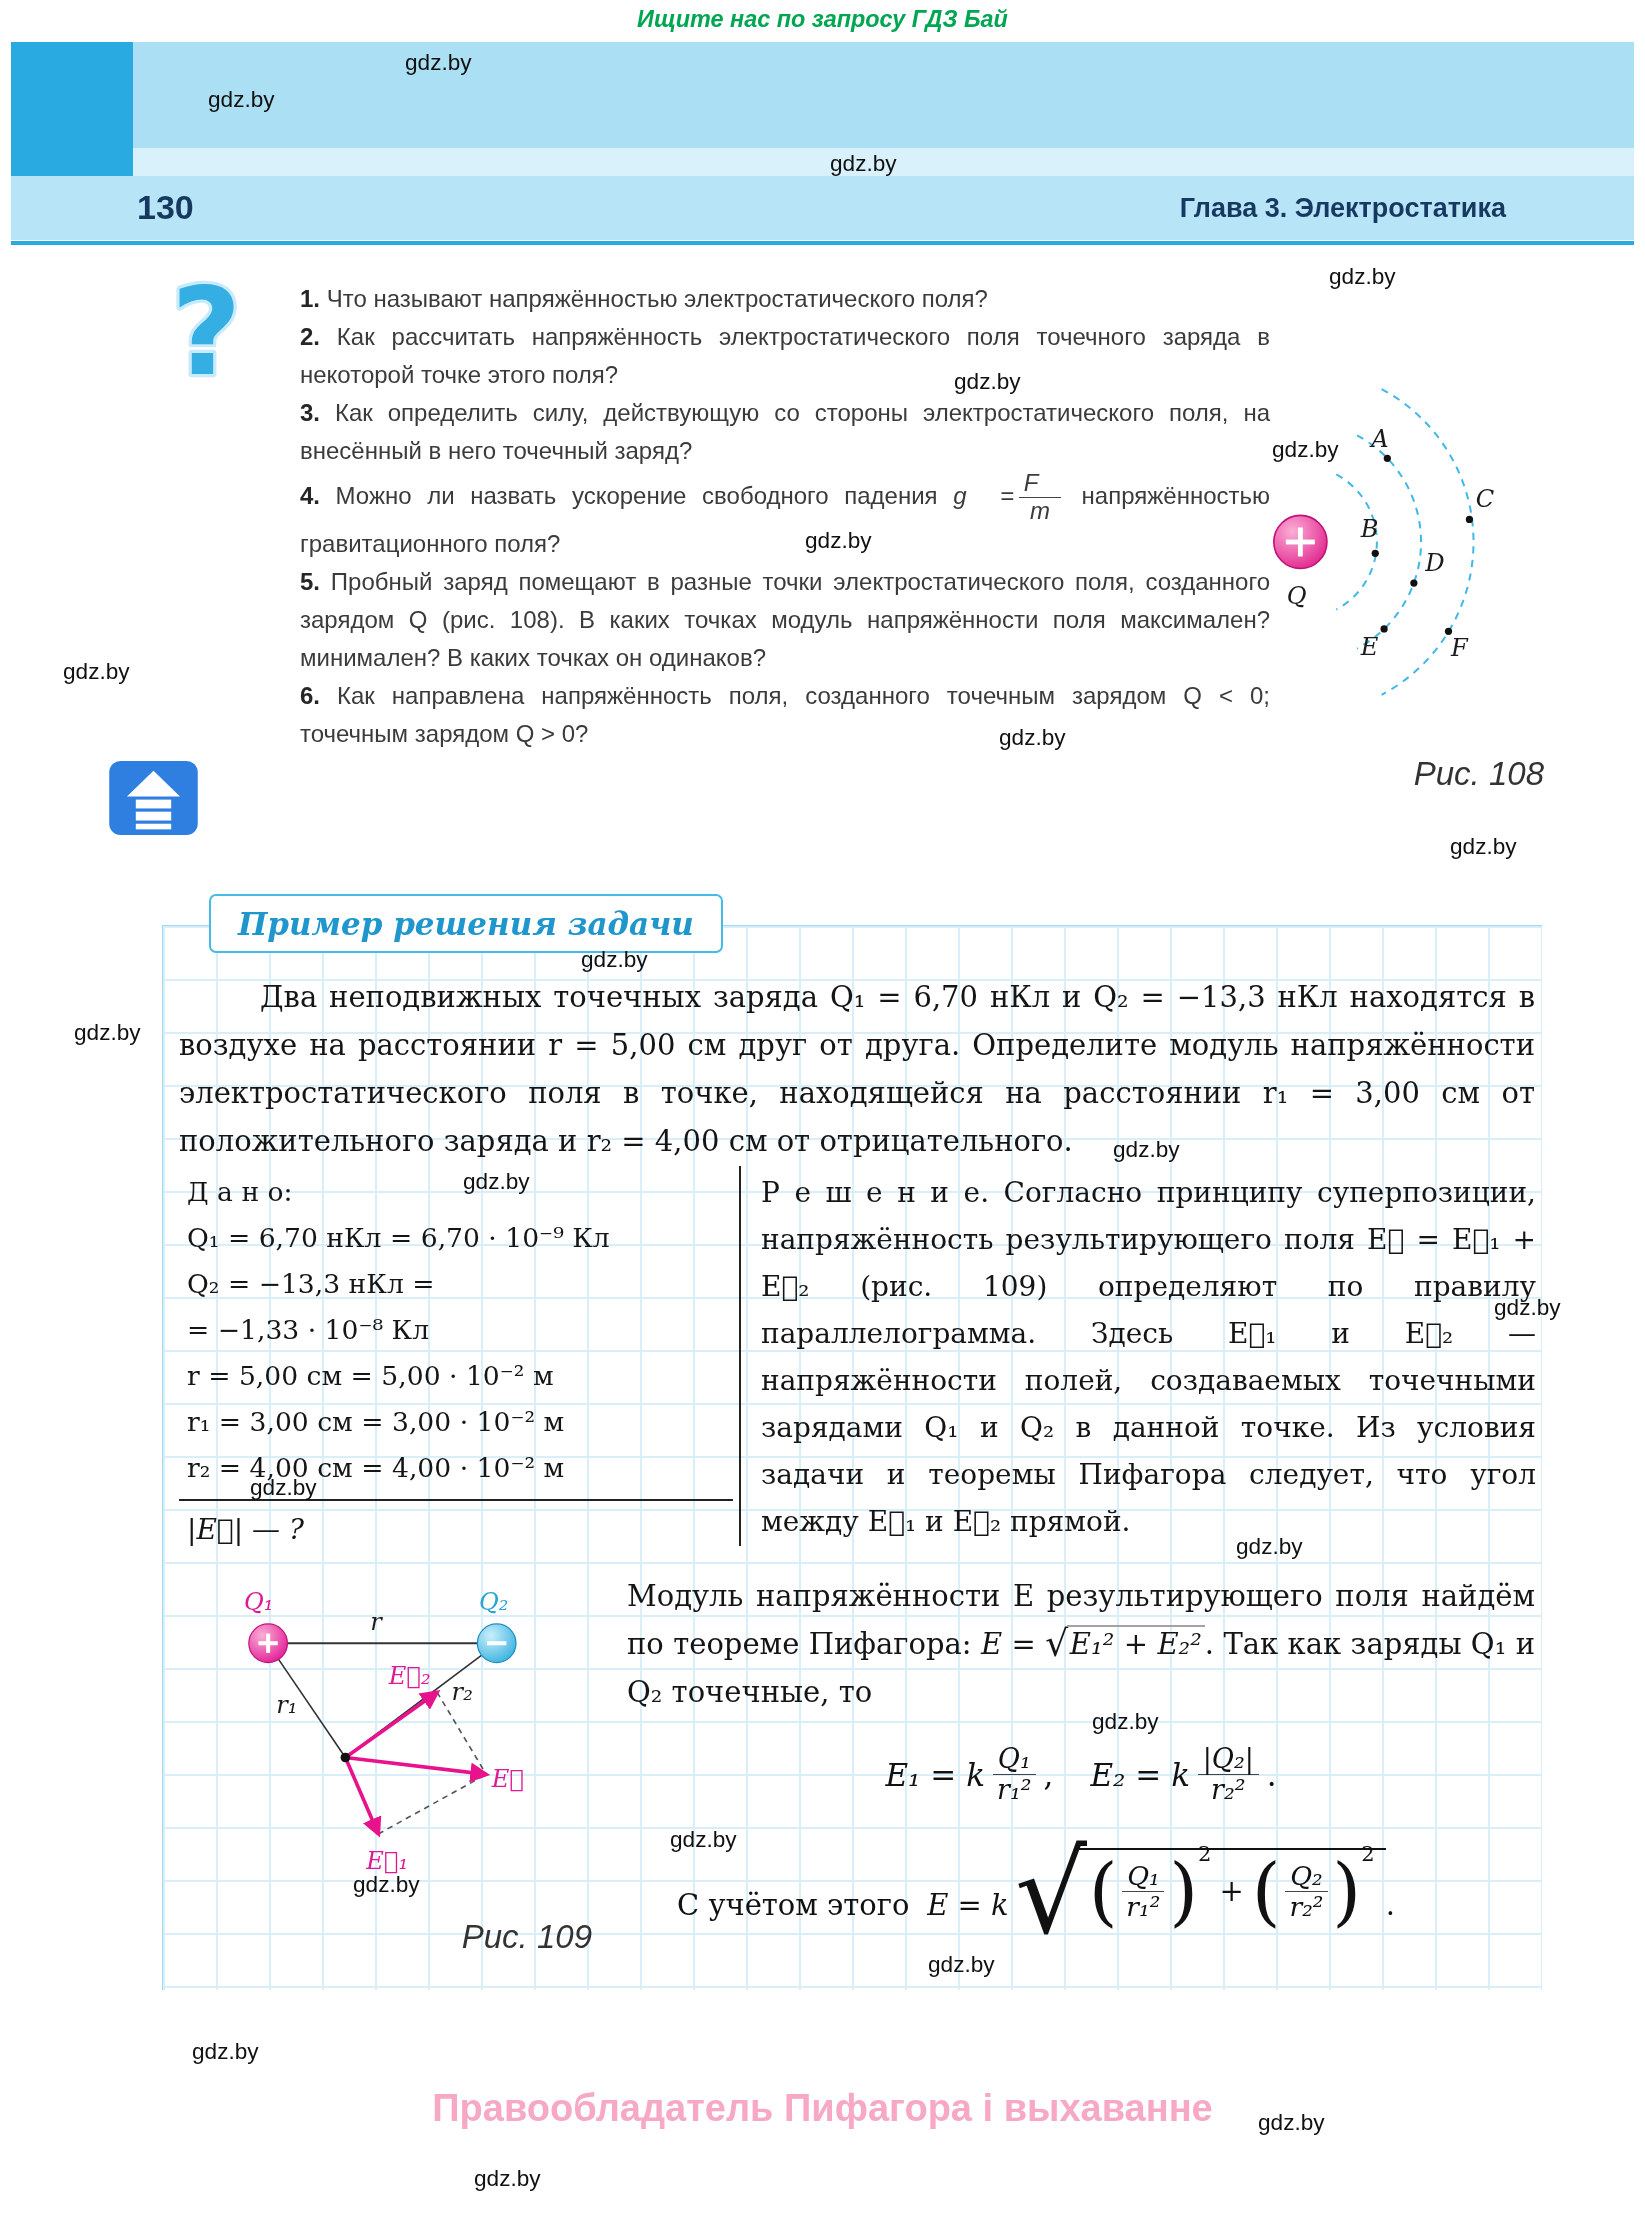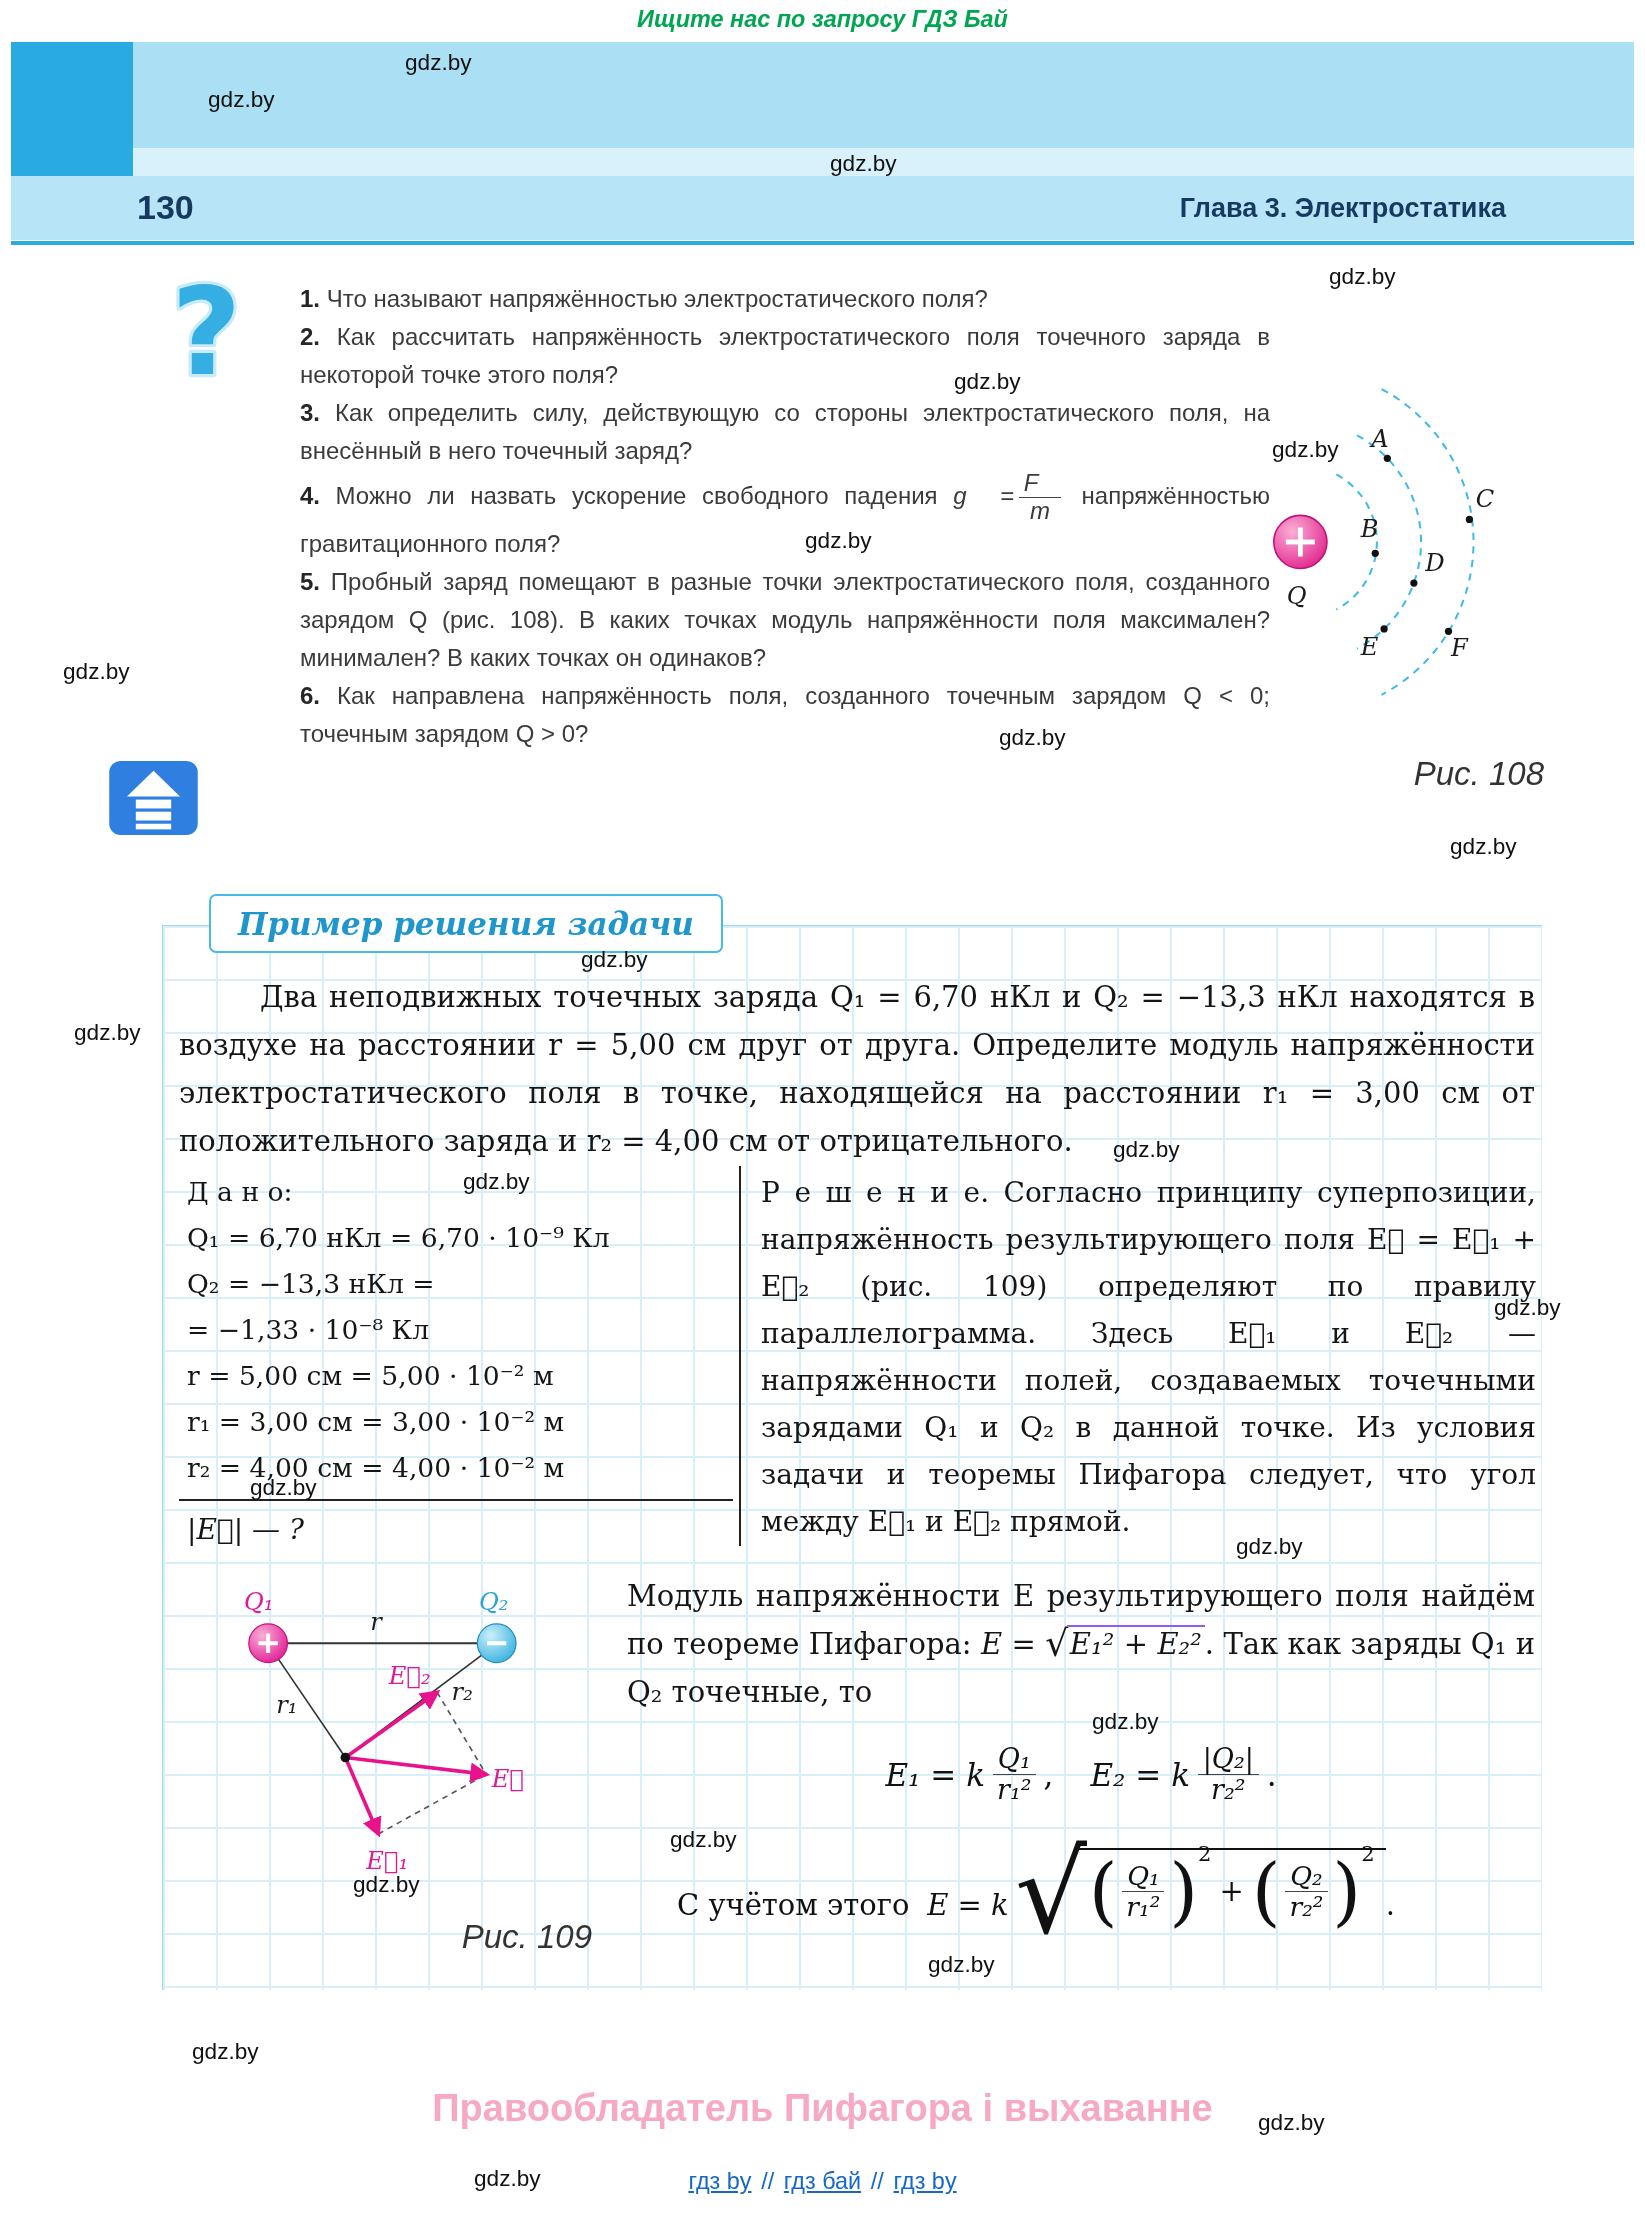--- a/index.html
+++ b/index.html
@@ -57,21 +57,21 @@
   .given .hr {border-top:2.4px solid #222; margin:8px 0 6.4px -8px; width:554px;}
   .given .find {font-size:28px;}
   .vdiv {position:absolute; left:739px; top:1166px; width:2.4px; height:380px; background:#222;}
   .solution {position:absolute; left:761px; top:1169px; width:775px; font-family:"DejaVu Serif", serif;
              font-size:28px; line-height:47px; text-align:justify; color:#151515;}
   .fig109 {position:absolute; left:205px; top:1570px; width:387px;}
   .pyth {position:absolute; left:627px; top:1572px; width:908px; font-family:"DejaVu Serif", serif;
          font-size:29px; line-height:48px; text-align:justify; color:#151515;}
   .sqrt {white-space:nowrap;}
   .radical {font-size:1.25em; vertical-align:-2.4px; margin-right:-1.6px;}
-  .radicand {border-top:2px solid #8b5cf6; padding:0 3px;}
+  .radicand {border-top:2px solid #a3a3a3; padding:0 3px;}
   .formula-row {position:absolute; left:627px; top:1744px; width:908px; display:flex;
                 justify-content:center; align-items:center; font-family:"DejaVu Serif", serif;
                 font-size:31px; color:#111;}
   .formula-row .frac {font-size:27px; margin:0 8px;}
   .fgap {width:37px;}
   .final-row {position:absolute; left:677px; top:1848px; width:862px; display:flex; align-items:center;
               font-family:"DejaVu Serif", serif; font-size:29px; color:#111;}
   .final-row .lhs {margin-left:17.7px;}
   .root {display:inline-flex; align-items:flex-start; margin-left:6.4px;}
   .rsign {font-size:113px; line-height:1; transform:translateY(-11.3px); margin-right:-9.7px; font-weight:normal;}
@@ -265,23 +265,20 @@
             </span>
             <span class="paren">)</span>
             <span class="psup">2</span>
           </span>
       </span>
     </span>
     <span>.</span>
   </div>
 
   <div class="footer-pink">Правообладатель Пифагора і выхаванне</div>
-  <div class="links">
-    <a>гдз by</a><span class="sep">//</span><a>гдз бай</a><span class="sep">//</span><a>гдз by</a>
-  </div>
 
   <span class="wm" style="left:405px;top:50px">gdz.by</span>
   <span class="wm" style="left:208px;top:87px">gdz.by</span>
   <span class="wm" style="left:830px;top:151px">gdz.by</span>
   <span class="wm" style="left:1329px;top:264px">gdz.by</span>
   <span class="wm" style="left:954px;top:369px">gdz.by</span>
   <span class="wm" style="left:1272px;top:437px">gdz.by</span>
   <span class="wm" style="left:805px;top:528px">gdz.by</span>
   <span class="wm" style="left:63px;top:659px">gdz.by</span>
   <span class="wm" style="left:999px;top:725px">gdz.by</span>

